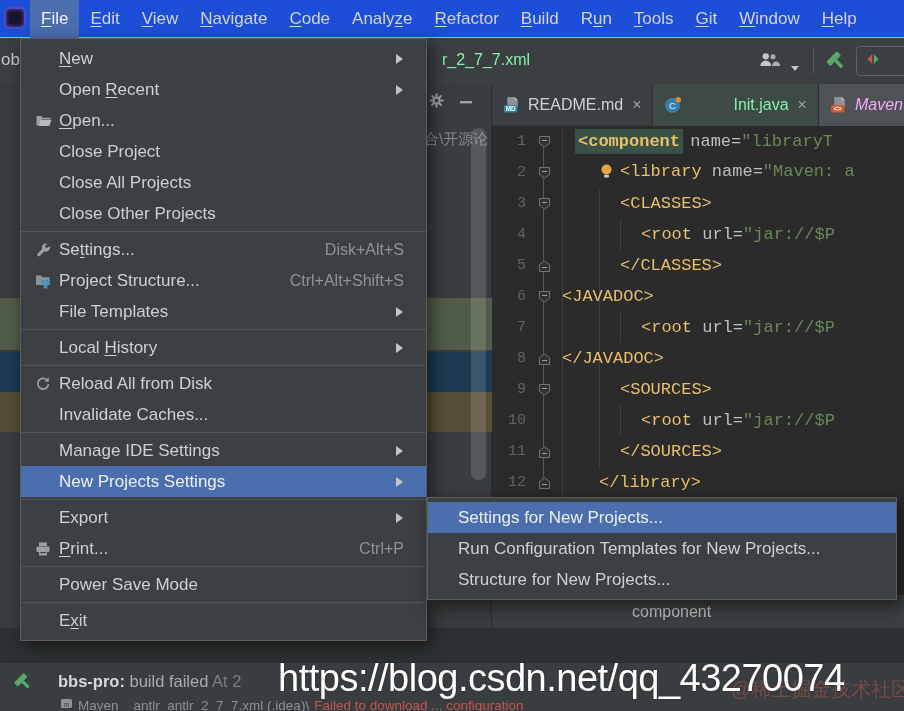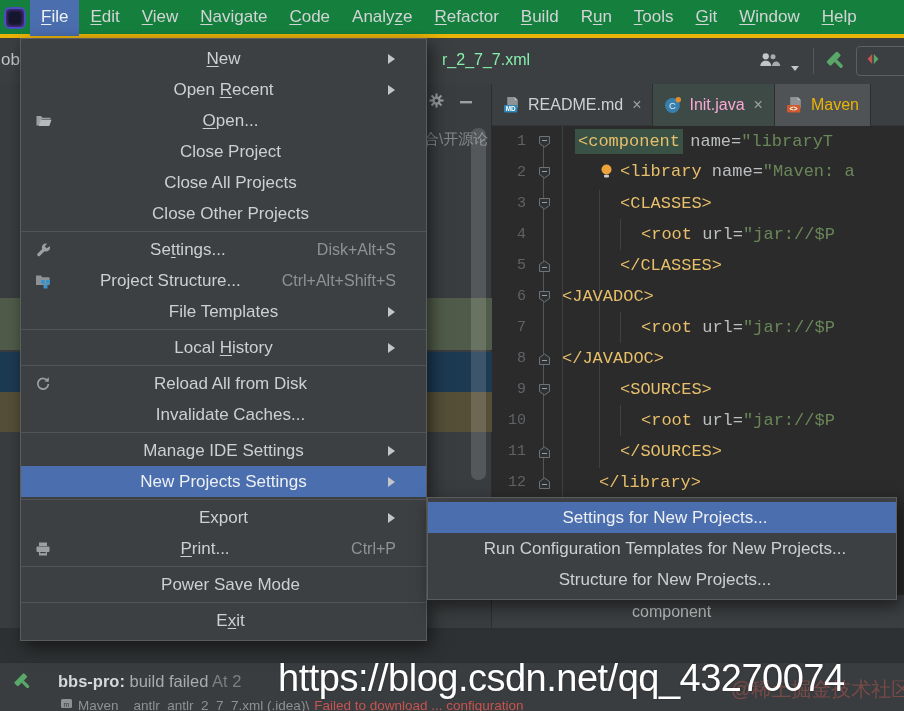--- a/index.html
+++ b/index.html
@@ -4,21 +4,21 @@
 <style>
   * { margin:0; padding:0; box-sizing:border-box; }
   html,body { background:#1e1e1e; }
   .screen {
     position:relative; width:904px; height:711px; overflow:hidden;
     background:#2b2b2b; font-family:"Liberation Sans", sans-serif;
     -webkit-font-smoothing:antialiased; user-select:none;
   }
   
   .menubar { position:absolute; left:0; top:0; width:904px; height:38px;
-    background:#15803d; border-bottom:4px solid #eab308; display:flex; align-items:center; padding-left:30px; }
+    background:#1d4ed8; border-bottom:1px solid #eab308; display:flex; align-items:center; padding-left:30px; }
   .logo { position:absolute; left:4px; top:7px; width:22px; height:22px; border-radius:6px;
     background:#14162b; border:2px solid #4a4fc0; box-shadow:inset 0 0 4px #7a3fd0; }
   .mb-item { padding:0 11px; height:38px; line-height:38px; font-size:17px; color:#d2d4d6; cursor:default; }
   .mb-item u { text-decoration-thickness:1px; text-underline-offset:2px; }
   .mb-item.active { background:#4b6eaf; color:#eef1f4; }
   
   .toolbar { position:absolute; left:0; top:38px; width:904px; height:46px; background:#3c3f41; }
   .nav-frag { position:absolute; left:1px; top:12px; font-size:17px; color:#c3c5c7; }
   .nav-file { position:absolute; left:442px; top:13px; font-size:16px; color:#86efac; }
   .tb-users { position:absolute; left:757px; top:13px; }
@@ -53,21 +53,21 @@
   .editor { position:absolute; left:492px; top:126px; width:412px; height:468px;
     background:#2b2b2b; overflow:hidden; z-index:2; }
   .editor::before { content:""; position:absolute; left:70px; top:0; height:100%; border-left:1px solid #3c4043; }
   .code-line { display:flex; align-items:center; height:31px; position:relative; }
   .ln { width:44px; flex:none; text-align:right; padding-right:10px;
     font:15px "Liberation Mono", monospace; color:#606366; }
   .fold { width:16px; flex:none; display:flex; justify-content:center; z-index:2; }
   .gutpad { width:10px; flex:none; }
   .code { white-space:pre; font:17px "Liberation Mono", monospace; }
   .tok-tag { color:#e8bf6a; }
-  .tok-tag-hl { color:#e8bf6a; background:#3a5246; box-shadow:0 0 0 3px #3a5246; }
+  .tok-tag-hl { color:#e8bf6a; background:#3a5246; box-shadow:0 0 0 3px #3a5246;font-weight:bold; }
   .tok-attr, .tok-pl { color:#bcbec0; }
   .tok-str { color:#6a8759; }
   .bulb { display:inline-block; width:21px; vertical-align:-3px; }
   .fold-connector { position:absolute; left:51px; top:16px; height:341px; border-left:1px solid #54575a; }
   .guide { position:absolute; border-left:1px solid #3e4143; }
   .g1 { left:107px; top:64px; height:278px; }
   .g2a { left:128px; top:93px; height:31px; }
   .g2b { left:128px; top:186px; height:31px; }
   .g2c { left:128px; top:279px; height:31px; }
   
@@ -81,22 +81,22 @@
   .sb-hammer { position:absolute; left:10px; top:6px; }
   .sline1 { position:absolute; left:58px; top:9px; font-size:16.5px; color:#a9abad; white-space:nowrap; }
   .sline1 .sproj { font-weight:bold; color:#d6d8da; }
   .sline1 .sdet { color:#7c7e81; }
   .sline2 { position:absolute; left:60px; top:34px; font-size:13.5px; color:#8f9193; white-space:nowrap;
     display:flex; align-items:center; gap:5px; }
   .serr { color:#c75450; }
   
   .menu-panel { position:absolute; left:20px; top:38px; width:407px; background:#3d4042;
     border:1px solid #5a5c5e; box-shadow:4px 6px 16px rgba(0,0,0,.55); padding:4px 0; z-index:10; }
-  .menu-item { height:31px; display:flex; align-items:center; padding:0 24px 0 6px;
-    color:#cdd0d2; font-size:17px; cursor:default;text-align:center; }
+  .menu-item { height:31px; display:flex; align-items:center; padding:0 16px 0 6px;
+    color:#cdd0d2; font-size:17px; cursor:default; }
   .menu-item u { text-decoration-thickness:1px; text-underline-offset:2px; }
   .mi-icon { width:32px; flex:none; display:flex; align-items:center; justify-content:center; }
   .mi-label { flex:1; white-space:nowrap; }
   .mi-short { color:#8f9193; margin-right:6px; font-size:16px; }
   .mi-arrow { width:14px; flex:none; }
   .mi-arrow::before { content:""; display:block; width:0; height:0;
     border-left:7px solid #c3c5c7; border-top:5px solid transparent; border-bottom:5px solid transparent; }
   .menu-item.selected { background:#4b6eaf; color:#edf0f3; }
   .menu-sep { height:1px; background:#515456; margin:2px 0; }
   .submenu { position:absolute; left:427px; top:497px; width:470px; background:#3d4042;
@@ -193,33 +193,33 @@
         <span class="tab-close">×</span>
       </div>
       <div class="tab">
         <span class="tab-icon">
           <svg width="18" height="18" viewBox="0 0 17 17">
             <circle cx="8" cy="9" r="7" fill="#3780ad"></circle>
             <text x="8" y="12.2" font-size="9" font-family="Liberation Sans, sans-serif" fill="#e8eaec" text-anchor="middle">C</text>
             <circle cx="13.5" cy="3.5" r="2.6" fill="#e08c2e"></circle>
           </svg>
         </span>
-        <span class="tab-label" style="color: #f9a8d4;">Init.java</span>
+        <span class="tab-label" style="color: #86efac; margin-left: 44px;">Init.java</span>
         <span class="tab-close">×</span>
       </div>
       <div class="tab active">
         <span class="tab-icon">
           <svg width="18" height="18" viewBox="0 0 17 17">
             <path fill="#8f9294" d="M4 1h7l3 3v7H4z"></path>
             <path fill="#b9bbbd" d="M11 1l3 3h-3z"></path>
             <rect x="1" y="8.5" width="12.5" height="7" rx="1" fill="#cf5b2e"></rect>
             <text x="7.2" y="14.2" font-size="6.5" font-family="Liberation Mono, monospace" font-weight="bold" fill="#fff" text-anchor="middle">&lt;&gt;</text>
           </svg>
         </span>
-        <span class="tab-label" style="color: #eab308;">Maven</span>
+        <span class="tab-label" style="color: #f0abfc; font-style: italic;">Maven</span>
       </div>
     </div>
 
   <div class="editor">
     <div class="fold-connector"></div>
     <div class="guide g1"></div>
     <div class="guide g2a"></div>
     <div class="guide g2b"></div>
     <div class="guide g2c"></div>
     <div id="code-lines">

